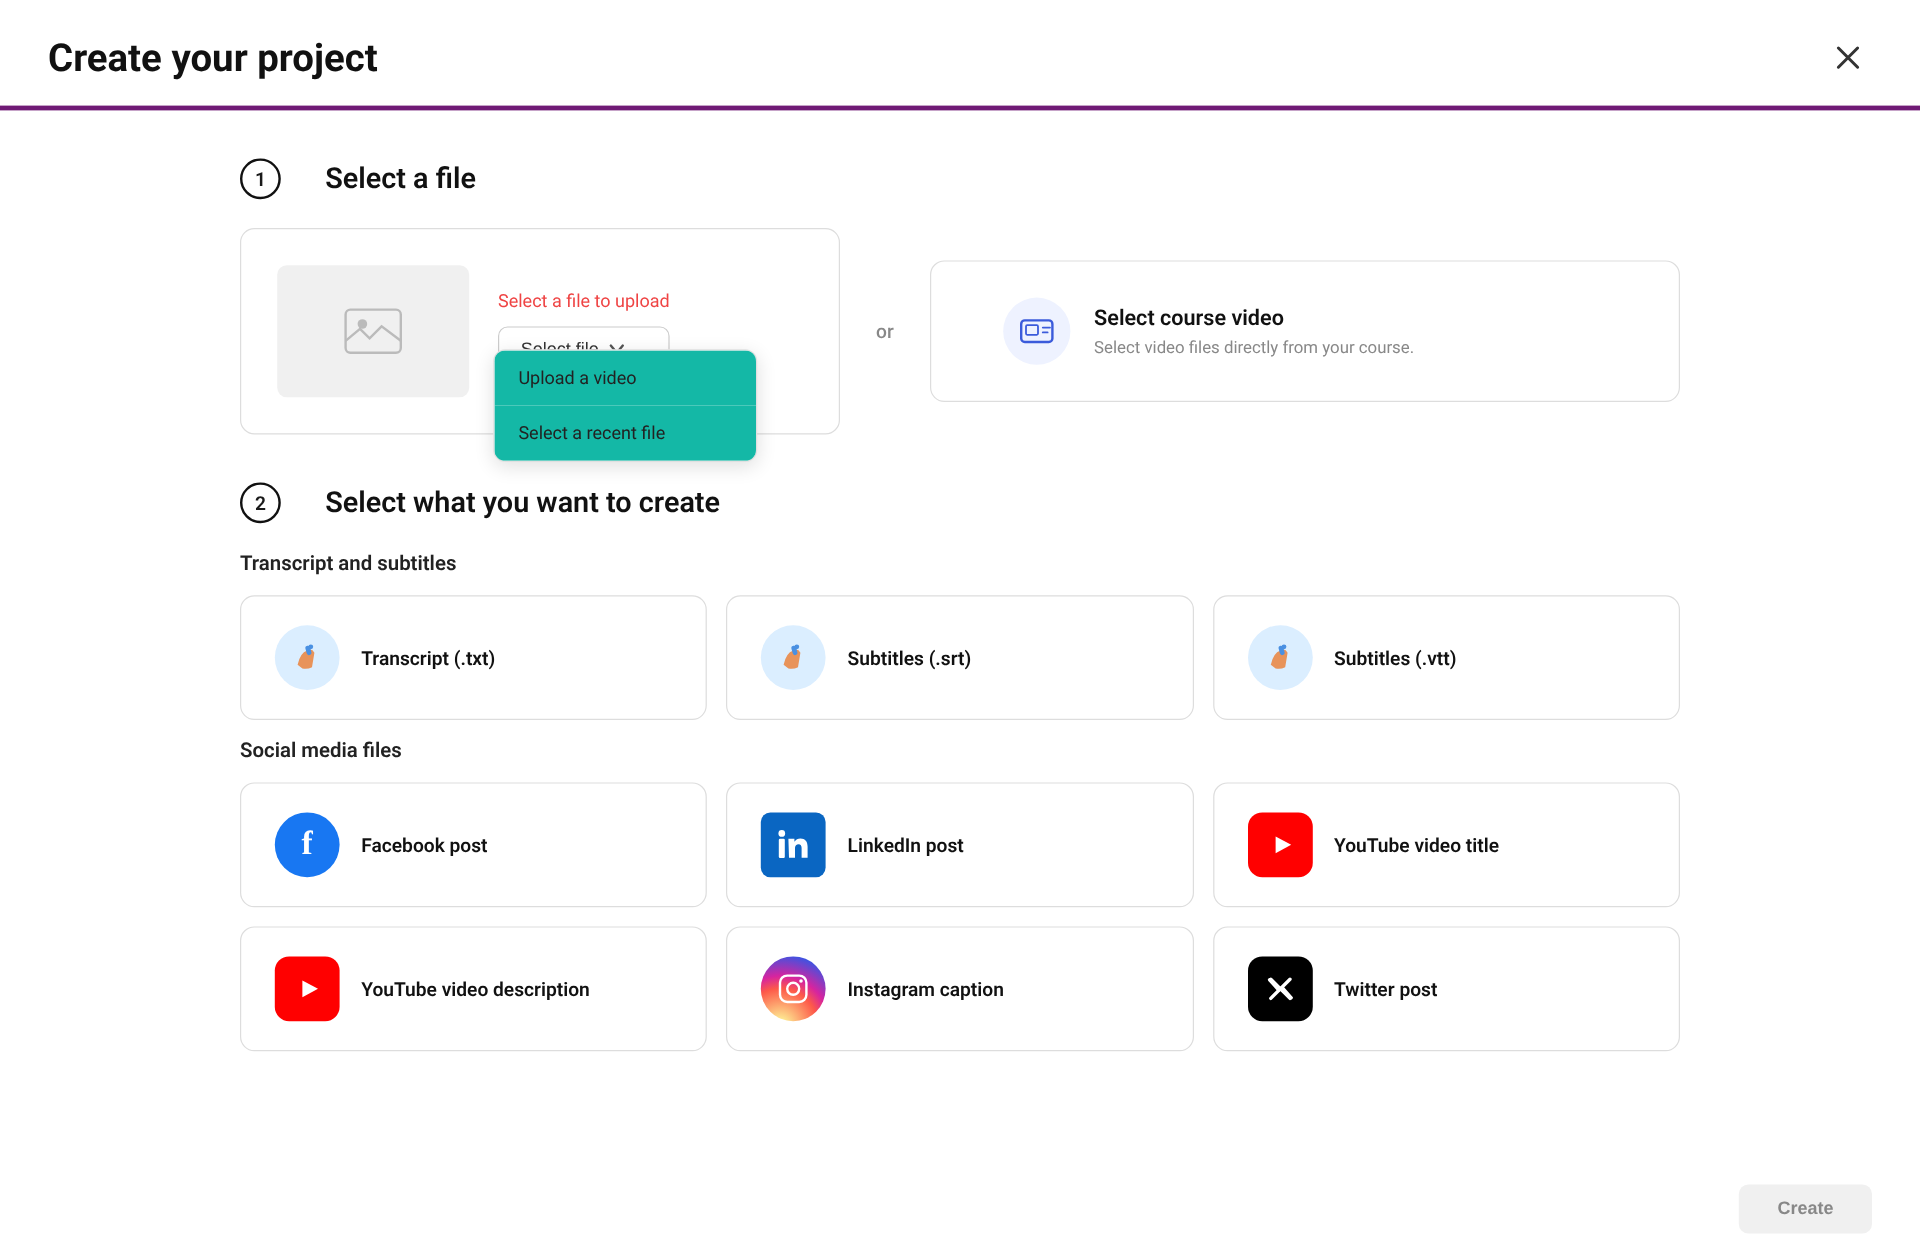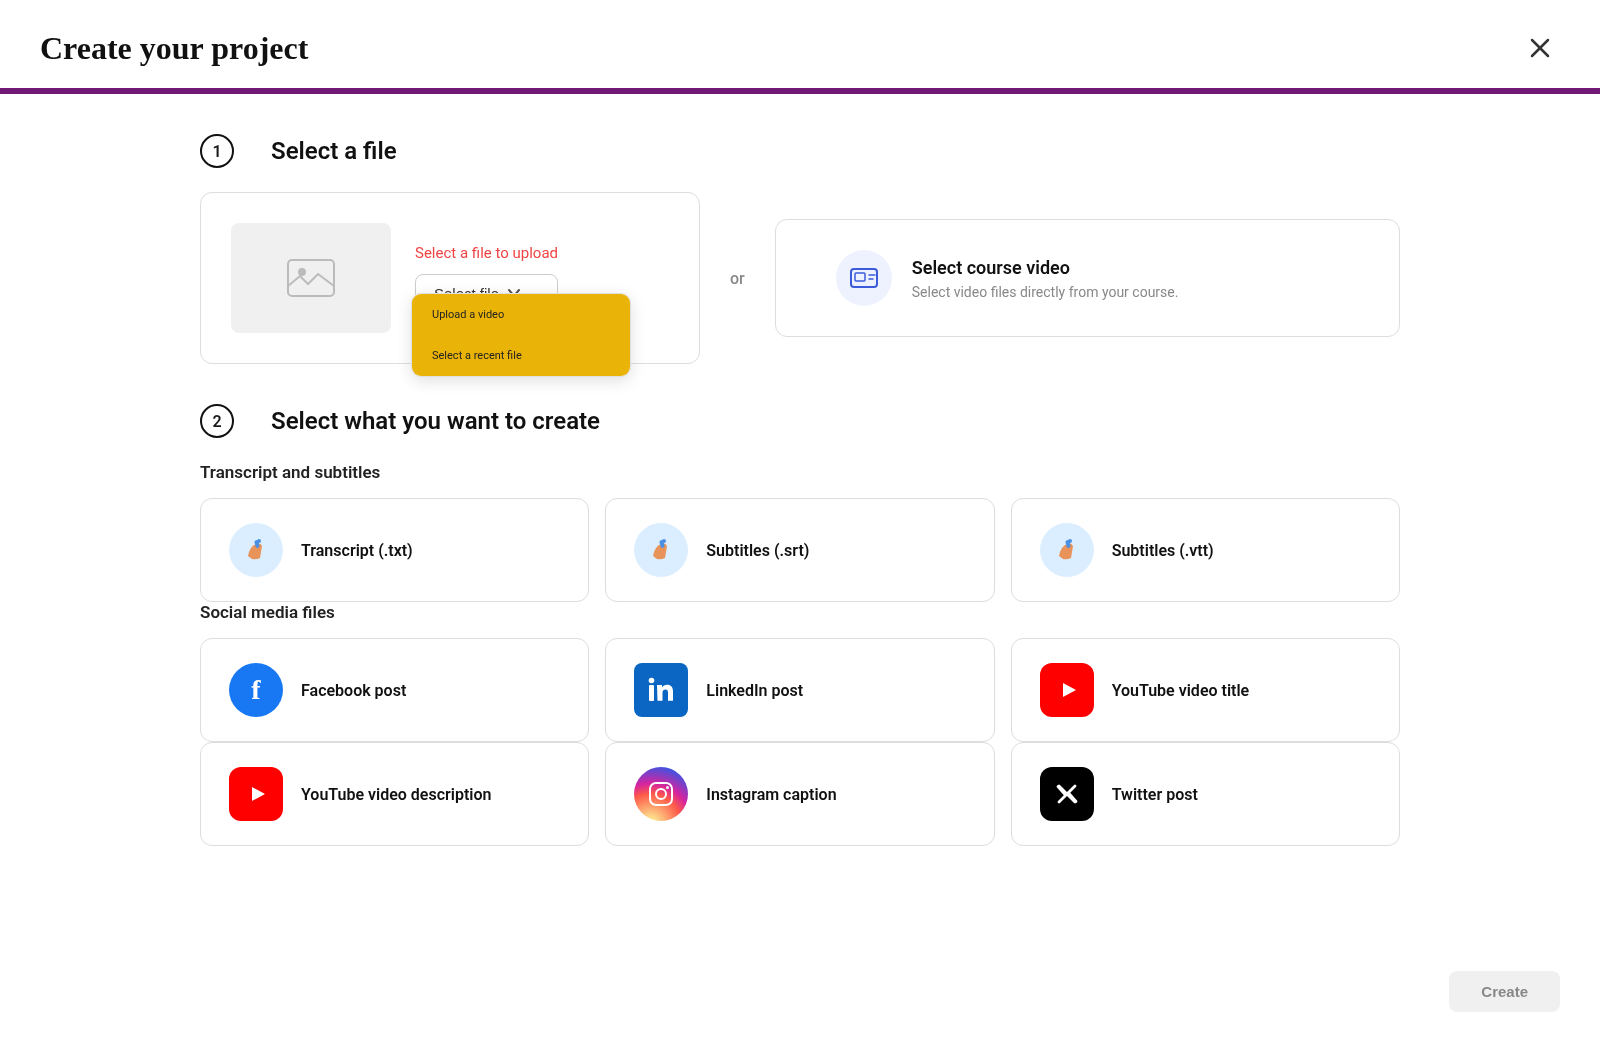--- a/index.html
+++ b/index.html
@@ -10,22 +10,21 @@
       min-height: 1048px;
       position: relative;
       color: #1a1a1a;
     }
 
     .header {
       display: flex;
       align-items: center;
       justify-content: space-between;
       padding: 28px 40px 20px 40px;
-      border-bottom: 6px solid #701a75;
-      font-family: Liberation Serif, serif;
+      border-bottom: 4px solid #701a75;
     }
 
     .header-title {
       font-size: 32px;
       font-weight: 700;
       color: #111;
     }
 
     .close-btn {
       background: none;
@@ -137,24 +136,24 @@
       border: 1px solid #e0e0e0;
       border-radius: 10px;
       box-shadow: 0 4px 16px rgba(0,0,0,0.12);
       z-index: 100;
       min-width: 220px;
       overflow: hidden;
     }
 
     .dropdown-item {
       padding: 14px 20px;
-      font-size: 11px;
+      font-size: 15px;
       color: #222;
       cursor: pointer;
-      background: #eab308;
+      background: #14b8a6;
     }
 
     .or-divider {
       font-size: 16px;
       color: #888;
       font-weight: 500;
     }
 
     .course-video-card {
       border: 1px solid #ddd;
@@ -193,20 +192,21 @@
       font-size: 17px;
       font-weight: 600;
       color: #222;
       margin-bottom: 16px;
     }
 
     .cards-grid {
       display: grid;
       grid-template-columns: repeat(3, 1fr);
       gap: 16px;
+      margin-bottom: 16px;
     }
 
     .option-card {
       border: 1px solid #ddd;
       border-radius: 12px;
       padding: 24px 28px;
       display: flex;
       align-items: center;
       gap: 18px;
       cursor: pointer;
@@ -227,21 +227,21 @@
       display: flex;
       align-items: center;
       justify-content: center;
       flex-shrink: 0;
     }
 
     .icon-light-blue { background: #dbeeff; }
 
     .footer {
       position: absolute;
-      bottom: 16px;
+      bottom: 0;
       right: 0;
       padding: 20px 40px;
       display: flex;
       justify-content: flex-end;
     }
 
     .create-btn {
       padding: 12px 32px;
       background: #f0f0f0;
       border: none;

